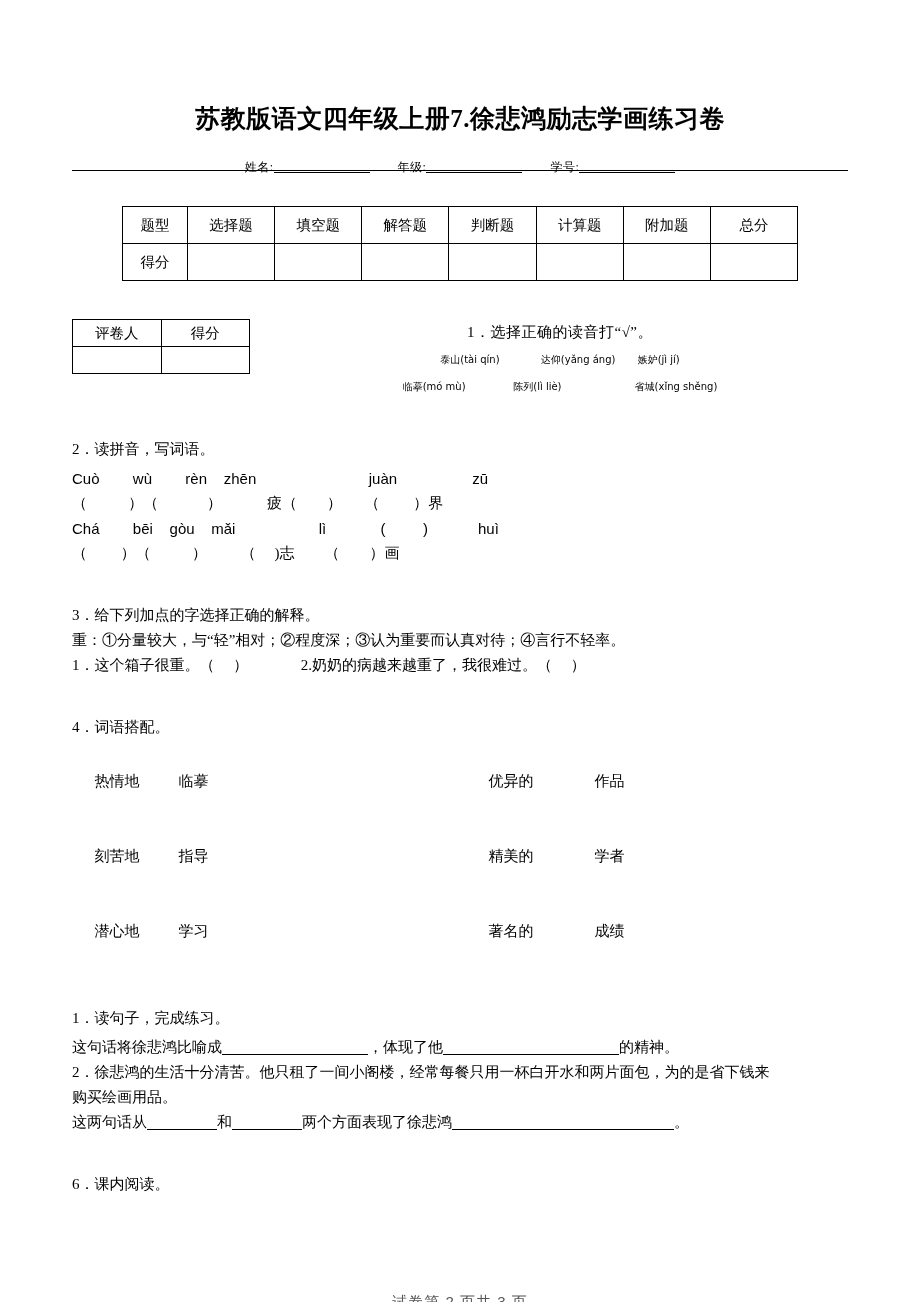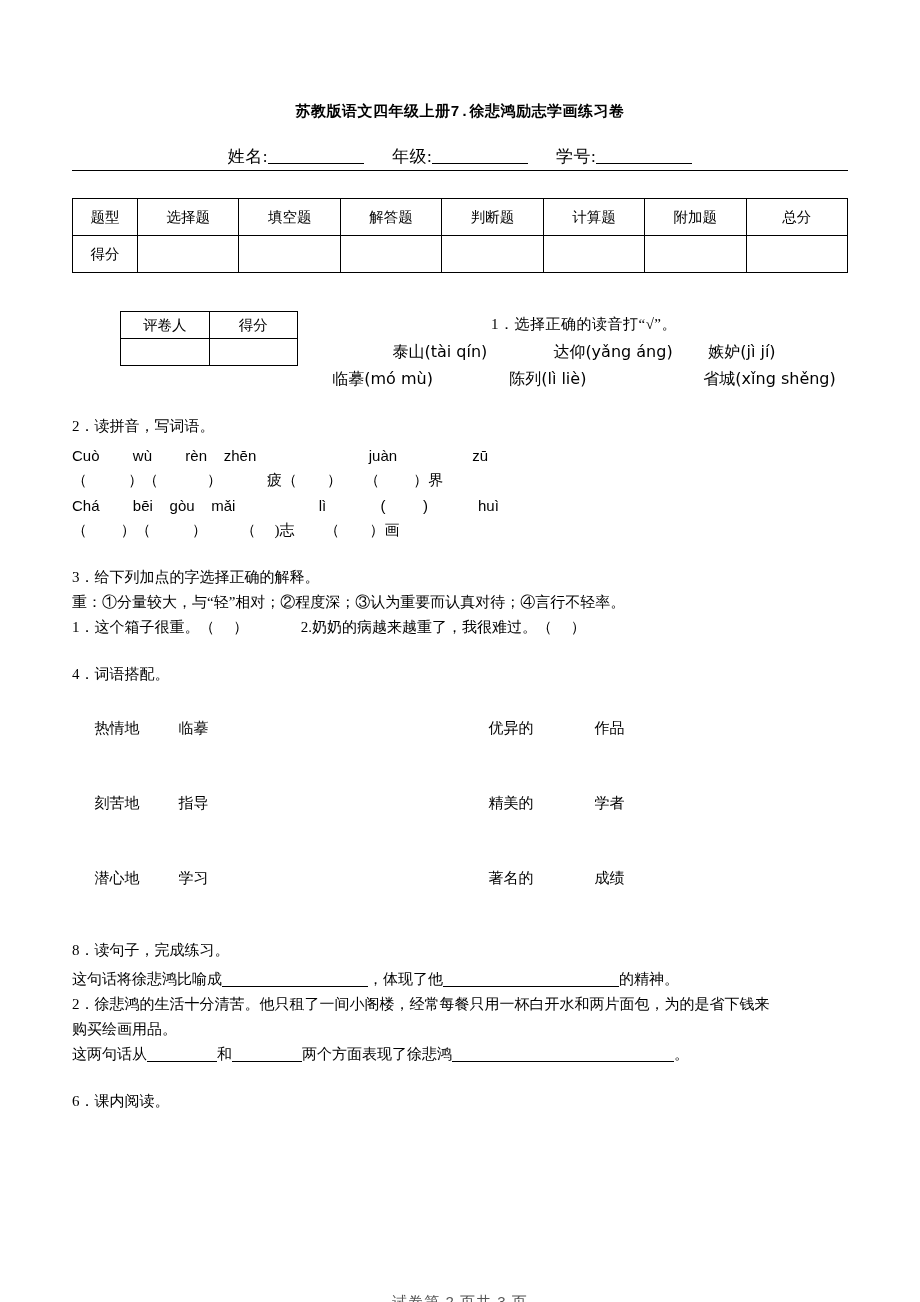--- a/index.html
+++ b/index.html
@@ -25,59 +25,58 @@
     position: absolute;
     left: 72px;
     top: 68px;
     width: 776px;
     height: 0;
     border-top: 1px solid #000;
   }
   .doc-title {
     margin-top: 102px;
     text-align: center;
-    font-family: Liberation Mono, monospace;
+    font-family: Liberation Serif, serif;
     font-weight: bold;
-    font-size: 15px;
+    font-size: 25px;
     letter-spacing: 0.5px;
   }
   .id-line {
     margin-top: 24px;
     text-align: center;
-    font-size: 17px;
+    font-size: 12px;
     letter-spacing: 0.5px;
   }
   .id-line span.blank {
     display: inline-block;
     border-bottom: 1px solid #000;
     width: 96px;
     vertical-align: -2px;
   }
   .id-line .grp { margin: 0 14px; }
 
   table.score-table {
     margin: 30px auto 8px auto;
     border-collapse: collapse;
-    width: 776px;
+    width: 676px;
     table-layout: fixed;
   }
   table.score-table td {
     border: 1px solid #000;
     height: 34px;
     text-align: center;
     font-size: 14.5px;
     font-family: "Liberation Sans", "DejaVu Sans", sans-serif;
   }
   table.score-table td.lbl { width: 62px; }
 
   .marker-wrap {
     margin-top: 38px;
     position: relative;
     min-height: 70px;
-    margin-left: 48px;
   }
   table.marker-table {
     border-collapse: collapse;
     width: 178px;
     table-layout: fixed;
     position: absolute;
     left: 0;
     top: 0;
   }
   table.marker-table td {
@@ -90,26 +89,26 @@
 
   .q1-block {
     margin-left: 200px;
     font-size: 15px;
     line-height: 27px;
     text-align: center;
   }
   .q1-title { letter-spacing: 0.5px; }
   .pin-row {
     font-family: "DejaVu Sans", sans-serif;
-    font-size: 16px;
+    font-size: 10px;
     white-space: pre;
   }
 
   .qblock {
-    margin-top: 22px;
+    margin-top: 37px;
     font-size: 15px;
     line-height: 25px;
   }
   .qhead { margin-bottom: 4px; }
   .mono-row {
     font-family: Liberation Sans, sans-serif;
     font-size: 15px;
     white-space: pre;
   }
   .plain-row { white-space: pre; }
@@ -214,21 +213,21 @@
     </div>
     <div class="cols-row">
       <span style="display:inline-block;width:84px">刻苦地</span><span style="display:inline-block;width:310px">指导</span><span style="display:inline-block;width:106px">精美的</span><span>学者</span>
     </div>
     <div class="cols-row">
       <span style="display:inline-block;width:84px">潜心地</span><span style="display:inline-block;width:310px">学习</span><span style="display:inline-block;width:106px">著名的</span><span>成绩</span>
     </div>
   </div>
 
   <div class="qblock">
-    <div class="qhead">8．读句子，完成练习。</div>
+    <div class="qhead">1．读句子，完成练习。</div>
     <div>
       <span>这句话将徐悲鸿比喻成</span><span class="blank-u" style="width:146px"></span><span>，体现了他</span><span class="blank-u" style="width:176px"></span><span>的精神。</span>
     </div>
     <div>2．徐悲鸿的生活十分清苦。他只租了一间小阁楼，经常每餐只用一杯白开水和两片面包，为的是省下钱来</div>
     <div>购买绘画用品。</div>
     <div>
       <span>这两句话从</span><span class="blank-u" style="width:70px"></span><span>和</span><span class="blank-u" style="width:70px"></span><span>两个方面表现了徐悲鸿</span><span class="blank-u" style="width:222px"></span><span>。</span>
     </div>
   </div>
 

